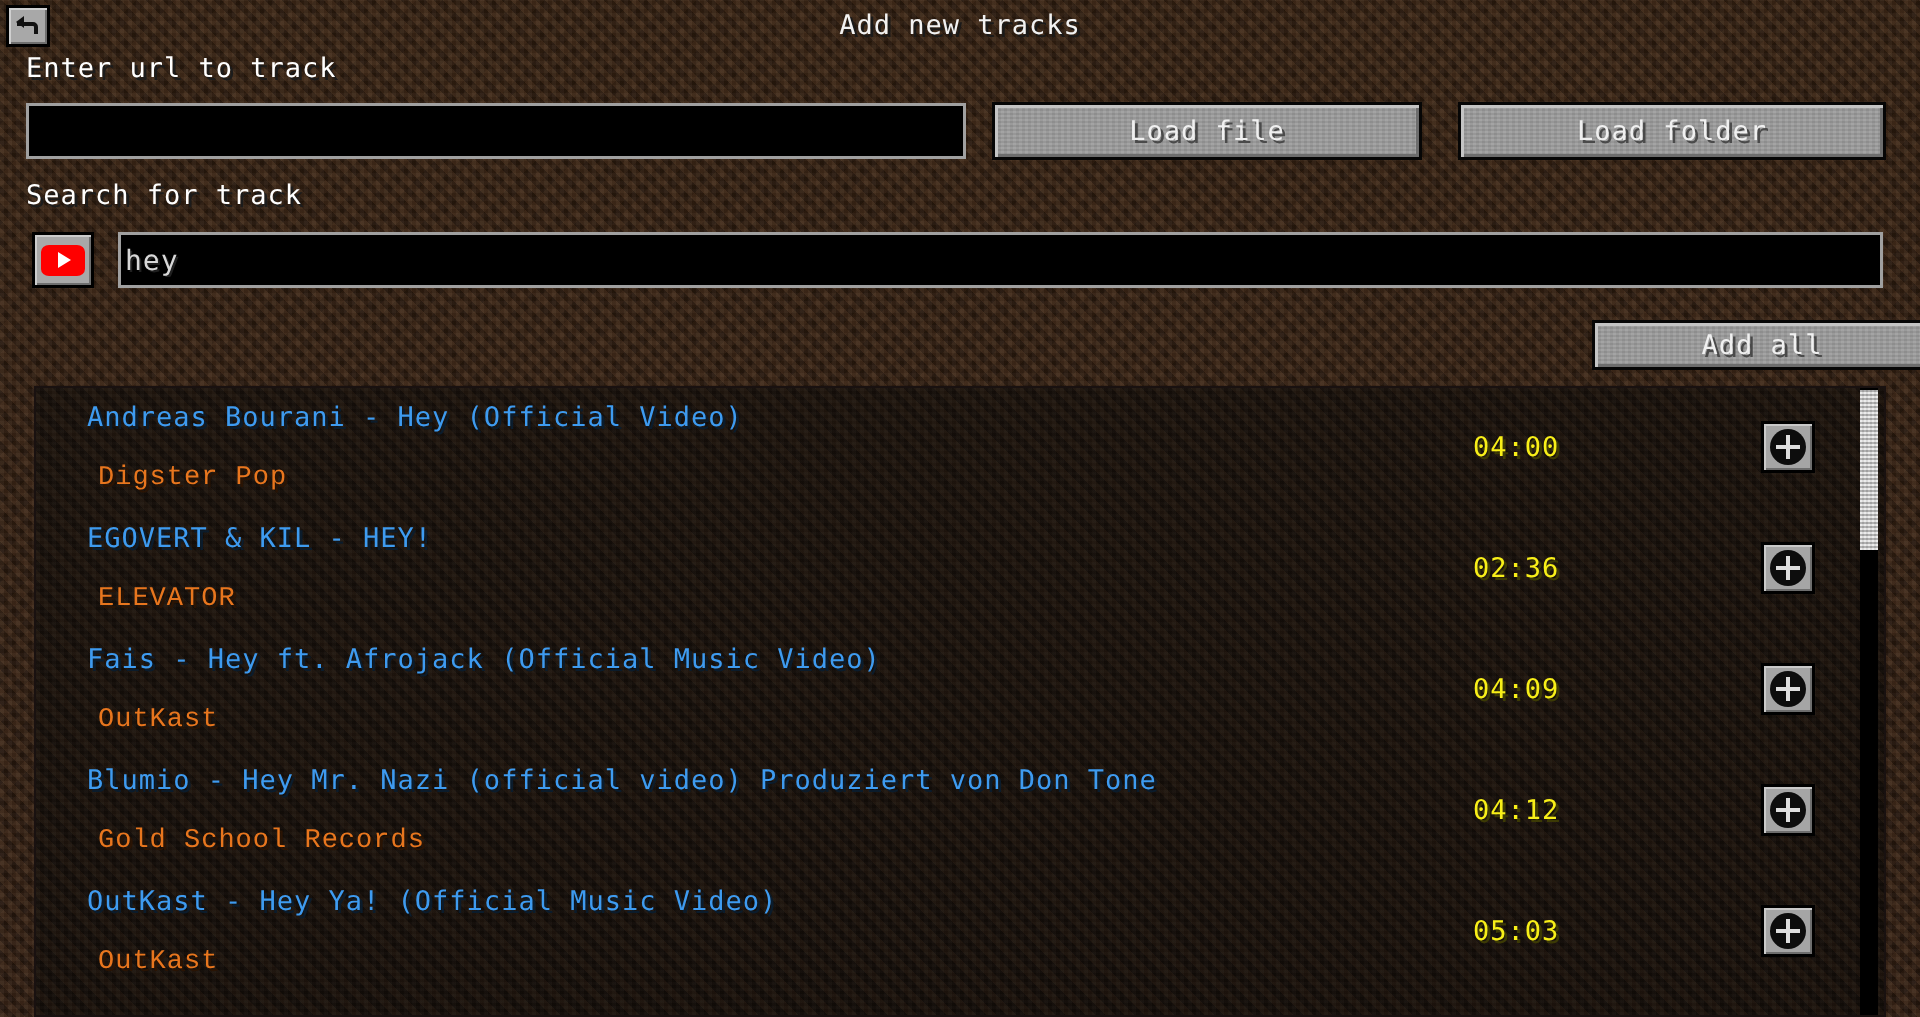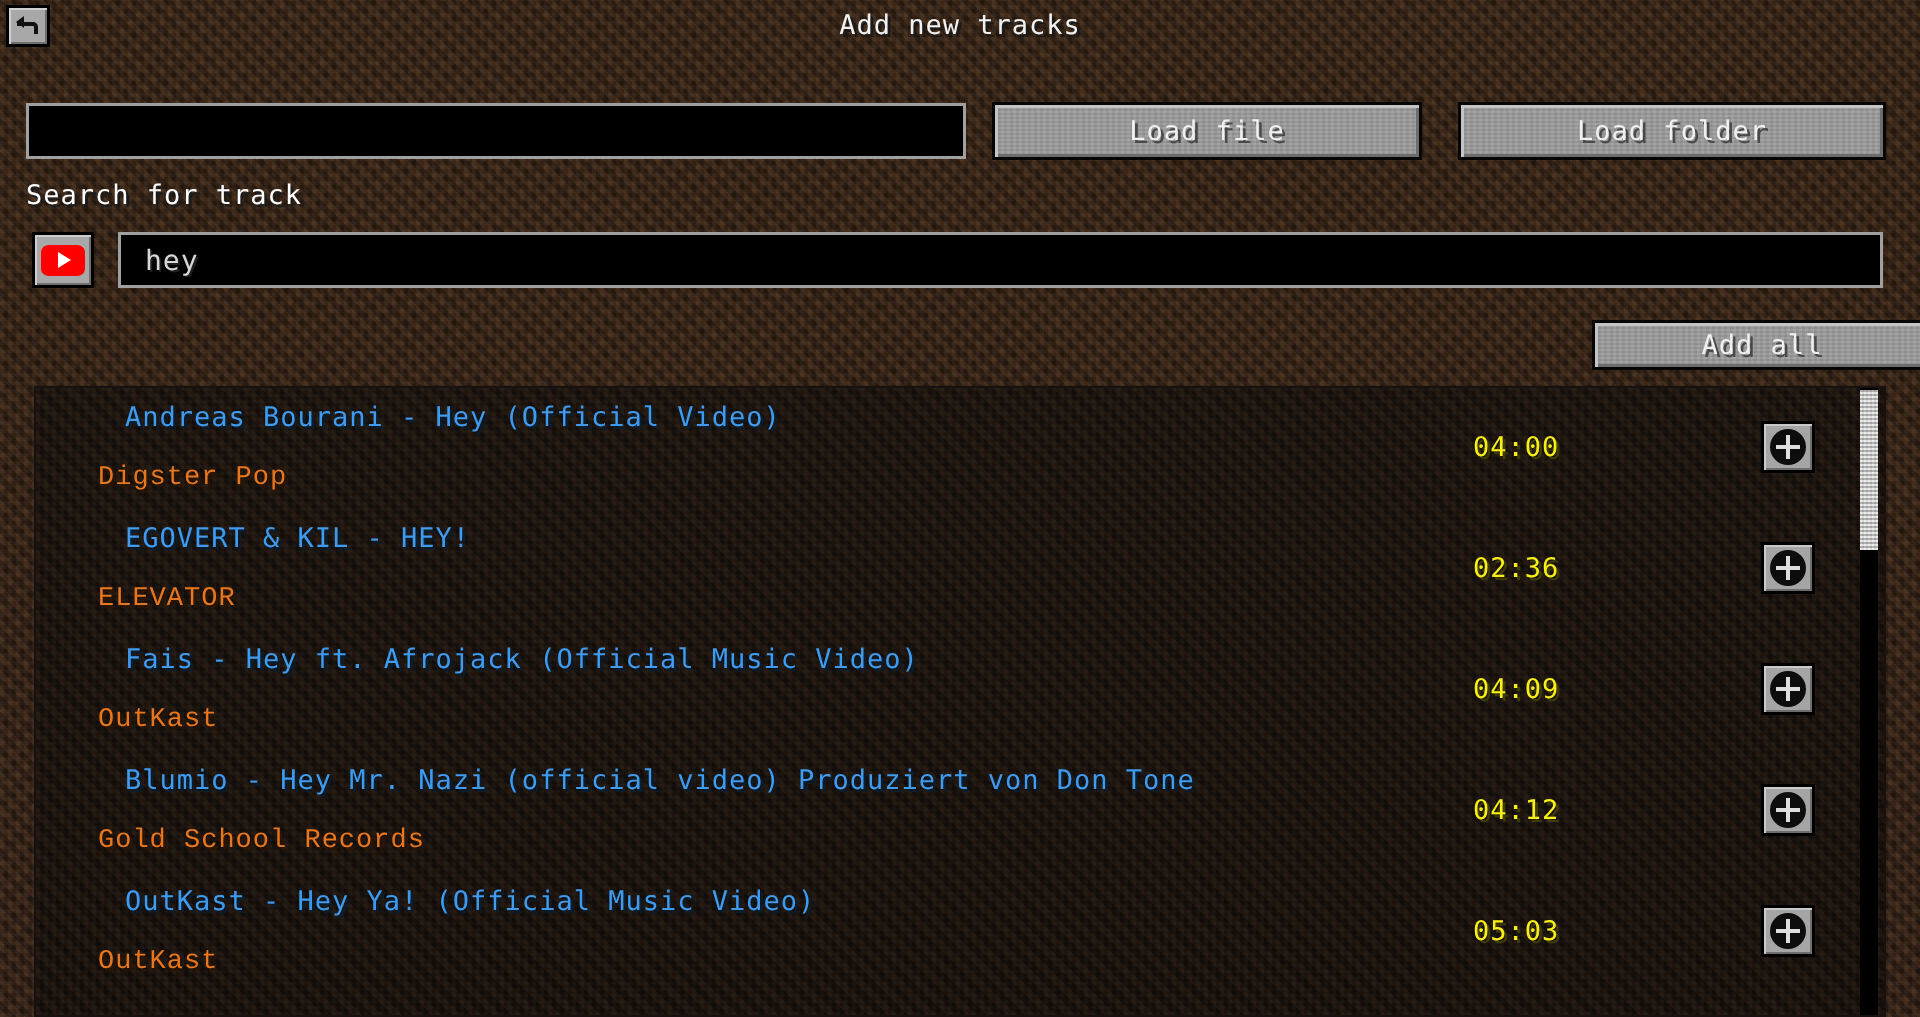--- a/index.html
+++ b/index.html
@@ -88,21 +88,21 @@
   .label-explorer { left: 985px; top: 53px; }
   .label-search   { left: 26px;  top: 180px; }
 
   
   .input-box {
     position: absolute;
     background: #000;
     border: 3px solid #a0a0a0;
     display: flex;
     align-items: center;
-    padding: 0 24px;
+    padding: 0 4px;
     cursor: text;
   }
   .input-box .val {
     font-size: 28px;
     color: #d8d8d8;
     letter-spacing: 1px;
     text-shadow: 2px 2px 0 #202020;
     white-space: nowrap;
     overflow: hidden;
   }
@@ -194,21 +194,20 @@
   .track-title {
     position: absolute;
     left: 51px;
     top: 14px;
     font-size: 27px;
     color: #3e9bf0;
     letter-spacing: 1px;
     text-shadow: 3px 3px 0 #0b1c2c;
     white-space: nowrap;
     cursor: pointer;
-    margin-left: 38px;
   }
   .track-channel {
     position: absolute;
     left: 62px;
     top: 75px;
     font-size: 27px;
     color: #e8761e;
     letter-spacing: 1px;
     text-shadow: 3px 3px 0 #2a1404;
     white-space: nowrap;
@@ -285,20 +284,21 @@
     <span>
       <svg width="28" height="24" viewBox="0 0 28 24" aria-hidden="true">
         <path d="M3 8 H19 a5 5 0 0 1 5 5 V20 h-4 V13 a1 1 0 0 0 -1 -1 H3 Z" fill="#111"></path>
         <path d="M10 2 L10 14 L2 8 Z" fill="#111"></path>
       </svg>
     </span>
   </div>
 
   <div class="title mc-text">Add new tracks</div>
 
+  <div class="label mc-text label-url">Enter url to track</div>
   <div class="input-box url-input">
     <span class="val mc-text" data-ph=""></span>
   </div>
 
   <div class="mc-button btn-load-folder">
     <span class="blabel mc-text">Load folder</span>
   </div>
   <div class="mc-button btn-load-file">
     <span class="blabel mc-text">Load file</span>
   </div>

